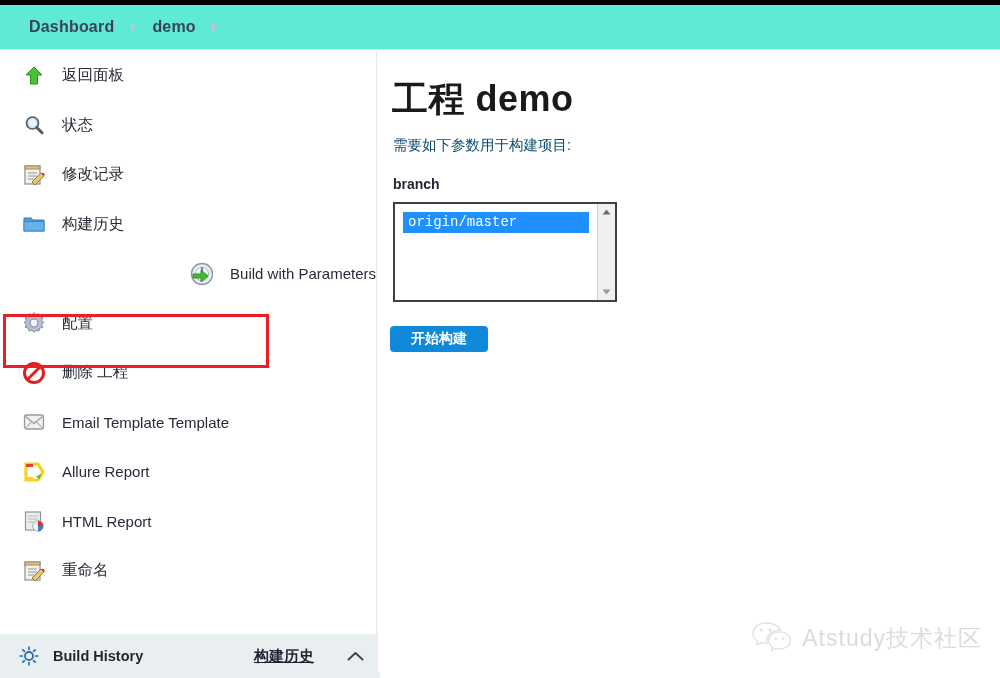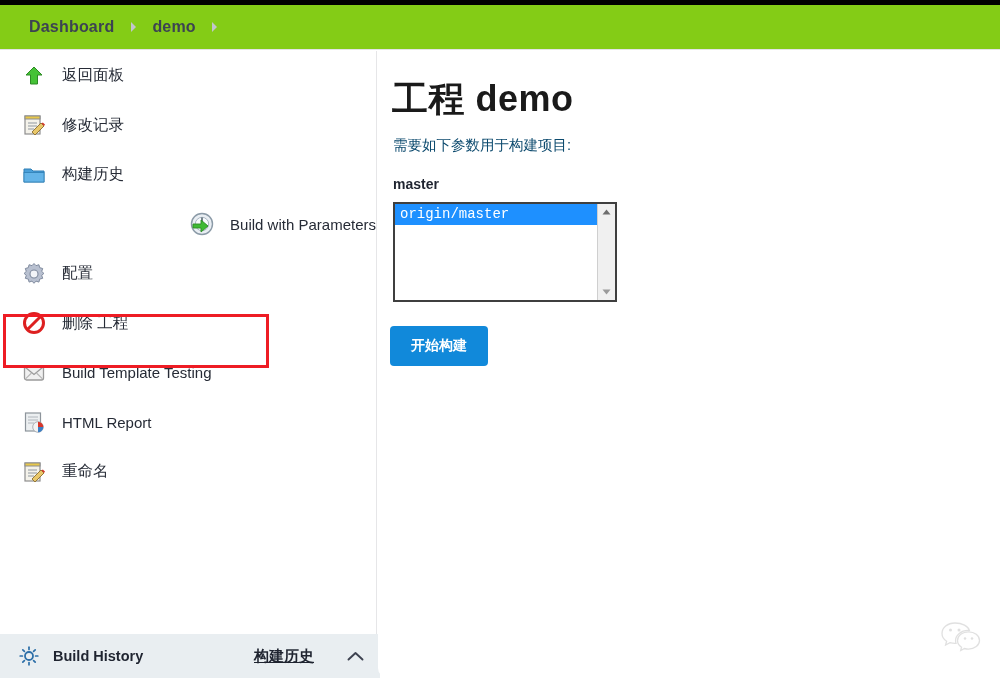--- a/index.html
+++ b/index.html
@@ -22,21 +22,21 @@
     left: 0; top: 0;
     width: 1000px; height: 5px;
     background: #000000;
   }
 
   
   .header {
     position: absolute;
     left: 0; top: 5px;
     width: 1000px; height: 45px;
-    background: #84cc16;
+    background: #5eead4;
     border-bottom: 1px solid #e3e3e5;
     display: flex;
     align-items: center;
     padding-left: 29px;
     box-sizing: border-box;
   }
   .crumb {
     font-size: 16px;
     font-weight: bold;
     color: #3c4352;
@@ -188,21 +188,21 @@
     width: 224px;
     height: 100px;
     border: 2px solid #3f3f3f;
     background: #ffffff;
     box-sizing: border-box;
     display: flex;
     overflow: hidden;
   }
   .lb-options {
     flex: 1 1 auto;
-    padding: 0;
+    padding: 8px;
     margin: 0;
     list-style: none;
   }
   .lb-option {
     font-family: "Liberation Mono", monospace;
     font-size: 14px;
     line-height: 19px;
     padding: 1px 4px 1px 5px;
     color: #111111;
     white-space: nowrap;
@@ -232,21 +232,21 @@
   .build-btn {
     position: absolute;
     left: 12px;
     top: 275px;
     background: #1189da;
     color: #ffffff;
     font-size: 14px;
     font-weight: bold;
     border: none;
     border-radius: 4px;
-    padding: 11px 21px;
+    padding: 4px 21px;
     cursor: pointer;
     font-family: "Liberation Sans", sans-serif;
   }
 
   
   .watermark {
     position: absolute;
     right: 18px;
     bottom: 22px;
     display: flex;
@@ -286,20 +286,30 @@
 
     <div class="side-item cn">
       <span class="ico">
         <svg width="24" height="24" viewBox="0 0 24 24">
           <path d="M12 3 L20 11 L15.5 11 L15.5 20 L8.5 20 L8.5 11 L4 11 Z" fill="#45c236" stroke="#2d8a24" stroke-width="1"></path>
         </svg>
       </span>
       <span class="lbl">返回面板</span>
     </div>
 
+    <div class="side-item cn">
+      <span class="ico">
+        <svg width="24" height="24" viewBox="0 0 24 24">
+          <circle cx="10.5" cy="10" r="6" fill="#cfe4f5" stroke="#5a5a5a" stroke-width="1.7"></circle>
+          <circle cx="10.5" cy="10" r="3.6" fill="#eaf4fc"></circle>
+          <line x1="14.8" y1="14.5" x2="20" y2="19.8" stroke="#5a5a5a" stroke-width="3" stroke-linecap="round"></line>
+        </svg>
+      </span>
+      <span class="lbl">状态</span>
+    </div>
 
     <div class="side-item cn">
       <span class="ico">
         <svg width="24" height="24" viewBox="0 0 24 24">
           <rect x="3" y="3" width="15" height="18" fill="#f4f2ea" stroke="#8e8e8e" stroke-width="1.2"></rect>
           <rect x="3" y="3" width="15" height="3" fill="#e8c84a" stroke="#8e8e8e" stroke-width="1"></rect>
           <line x1="6" y1="10" x2="15" y2="10" stroke="#9aa0a6" stroke-width="1.1"></line>
           <line x1="6" y1="13" x2="15" y2="13" stroke="#9aa0a6" stroke-width="1.1"></line>
           <line x1="6" y1="16" x2="12" y2="16" stroke="#9aa0a6" stroke-width="1.1"></line>
           <path d="M10 19 L19 10 L22 13 L13 22 Z" fill="#e9c86a" stroke="#8a6d2f" stroke-width=".9"></path>
@@ -352,23 +362,34 @@
     </div>
 
     <div class="side-item">
       <span class="ico">
         <svg width="24" height="24" viewBox="0 0 24 24">
           <rect x="2.5" y="5" width="19" height="14" rx="2" fill="#f0f0f0" stroke="#9a9a9a" stroke-width="1.3"></rect>
           <path d="M3.5 6.5 L12 13.5 L20.5 6.5" fill="none" stroke="#9a9a9a" stroke-width="1.3"></path>
           <path d="M3.5 17.8 L9.5 12 M20.5 17.8 L14.5 12" fill="none" stroke="#b5b5b5" stroke-width="1.1"></path>
         </svg>
       </span>
-      <span class="lbl">Build Template Testing</span>
-    </div>
-
+      <span class="lbl">Email Template Template</span>
+    </div>
+
+    <div class="side-item">
+      <span class="ico">
+        <svg width="24" height="24" viewBox="0 0 24 24">
+          <path d="M4 4 L16 4 L21 12 L16 20 L4 20 Z" fill="none" stroke="#f6d417" stroke-width="3.2"></path>
+          <path d="M4 4 L11 4 L11 7 L4 7 Z" fill="#e8402a"></path>
+          <path d="M4 17 L11 17 L11 20 L4 20 Z" fill="#f6d417"></path>
+          <path d="M14 16.5 L19.5 14 L17.5 19 Z" fill="#54b948"></path>
+        </svg>
+      </span>
+      <span class="lbl">Allure Report</span>
+    </div>
 
     <div class="side-item">
       <span class="ico">
         <svg width="24" height="24" viewBox="0 0 24 24">
           <rect x="3.5" y="3" width="15" height="18" fill="#eceff1" stroke="#8d949b" stroke-width="1.2"></rect>
           <line x1="6" y1="7" x2="16" y2="7" stroke="#b0b6bc" stroke-width="1"></line>
           <line x1="6" y1="10" x2="16" y2="10" stroke="#b0b6bc" stroke-width="1"></line>
           <line x1="6" y1="13" x2="12" y2="13" stroke="#b0b6bc" stroke-width="1"></line>
           <circle cx="16" cy="17" r="5.3" fill="#f3f3f3" stroke="#9aa0a6" stroke-width=".8"></circle>
           <path d="M16 17 L16 11.7 A5.3 5.3 0 0 1 21.3 17 Z" fill="#d8362a"></path>
@@ -421,21 +442,21 @@
       <svg width="17" height="11" viewBox="0 0 17 11">
           <path d="M1.5 8.5 L8.5 2 L15.5 8.5" fill="none" stroke="#3d4250" stroke-width="1.9" stroke-linecap="round" stroke-linejoin="round"></path>
         </svg>
     </span>
   </span>
 </div>
 
 <div class="main">
   <div class="page-title">工程 demo</div>
   <div class="page-desc">需要如下参数用于构建项目:</div>
-  <div class="param-label">master</div>
+  <div class="param-label">branch</div>
 
   <div class="listbox">
     <ul class="lb-options">
       <li class="lb-option selected">origin/master</li>
     </ul>
     <div class="lb-scroll">
       <div class="lb-arrow up">
         <svg width="9" height="6" viewBox="0 0 9 6">
             <path d="M4.5 0.5 L8.5 5.5 L0.5 5.5 Z" fill="#6d6d6d"></path>
           </svg>
@@ -455,13 +476,14 @@
   <span>
     <svg width="42" height="32" viewBox="0 0 42 32">
       <path d="M15 3 C7.5 3 2 7.8 2 13.4 c0 3.1 1.8 5.9 4.6 7.8 L5.6 25 l4.4 -2.3 c1.5 .4 3.1 .7 4.8 .7 .4 0 .8 0 1.2 -.05 -.3 -.9 -.45 -1.8 -.45 -2.8 0 -5.6 5.6 -10.1 12.5 -10.1 .45 0 .9 .02 1.35 .06 C28.2 6.3 22.3 3 15 3 Z" fill="none" stroke="#9a9a9a" stroke-width="1.3"></path>
       <circle cx="10.5" cy="10" r="1.5" fill="#9a9a9a"></circle>
       <circle cx="19" cy="10" r="1.5" fill="#9a9a9a"></circle>
       <path d="M28.5 11.8 c-6.1 0 -11 3.9 -11 8.7 0 2.7 1.6 5.1 4 6.7 l-.8 3.3 l3.8 -2 c1.3 .35 2.6 .55 4 .55 6.1 0 11 -3.9 11 -8.6 0 -4.75 -4.9 -8.65 -11 -8.65 Z" fill="none" stroke="#9a9a9a" stroke-width="1.3"></path>
       <circle cx="25" cy="18.5" r="1.25" fill="#9a9a9a"></circle>
       <circle cx="32" cy="18.5" r="1.25" fill="#9a9a9a"></circle>
     </svg>
   </span>
+  <span class="wm-text">Atstudy技术社区</span>
 </div>
 
 </body></html>

